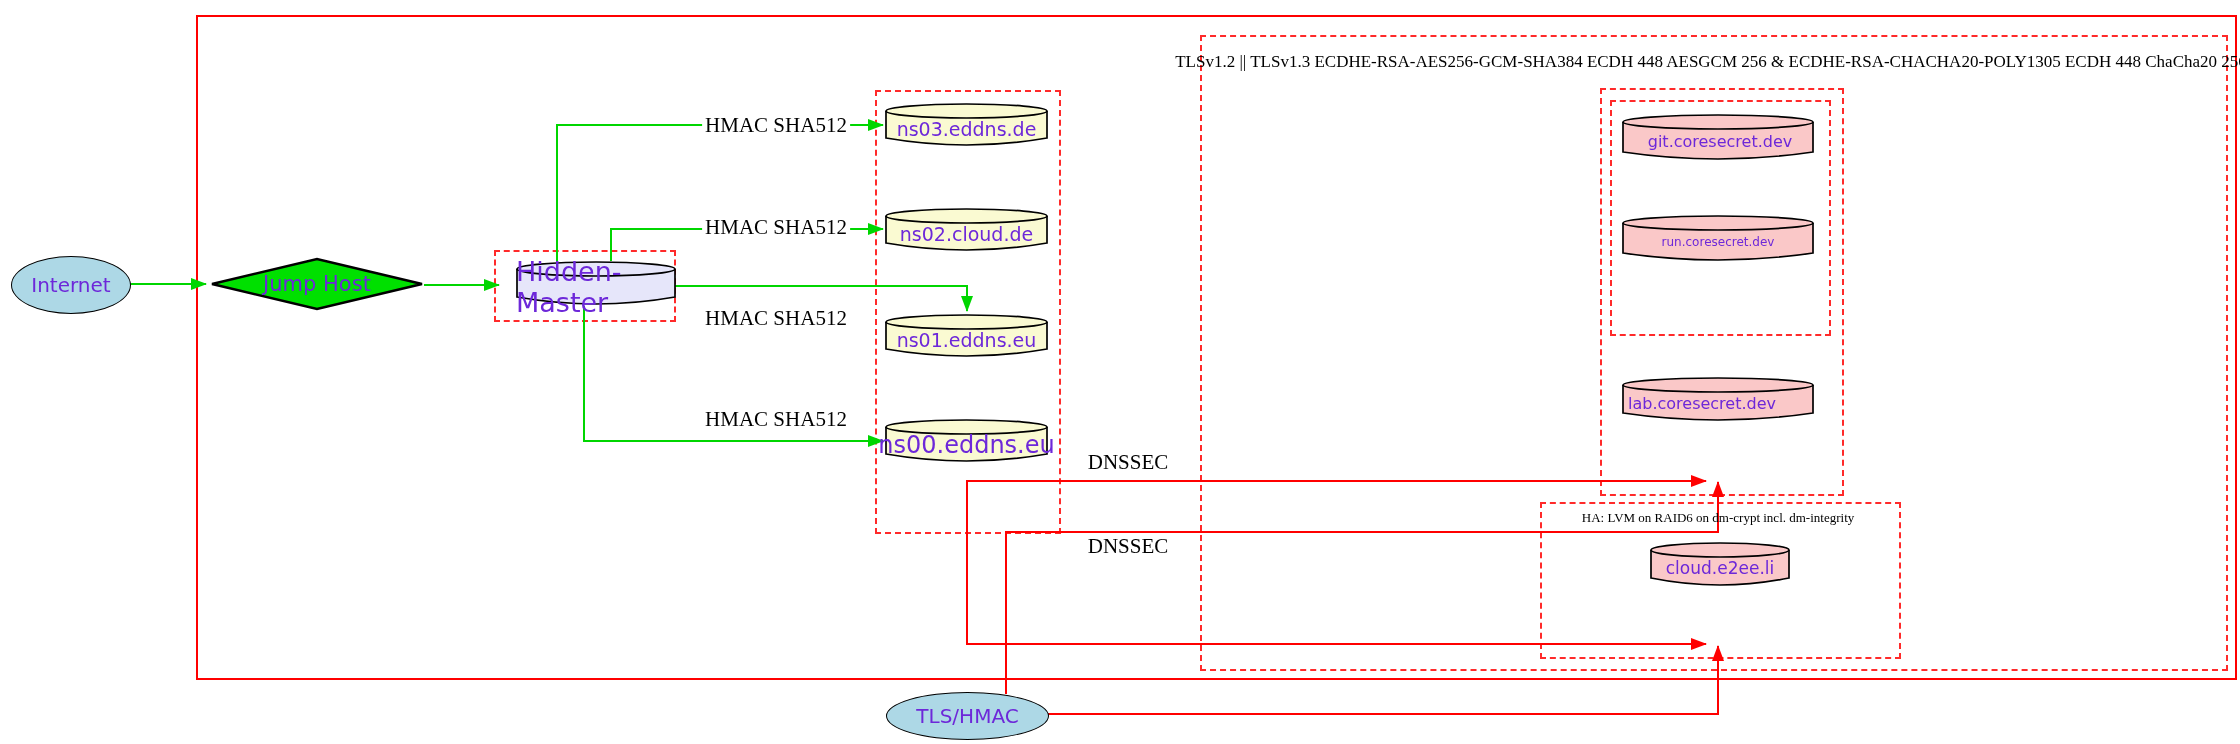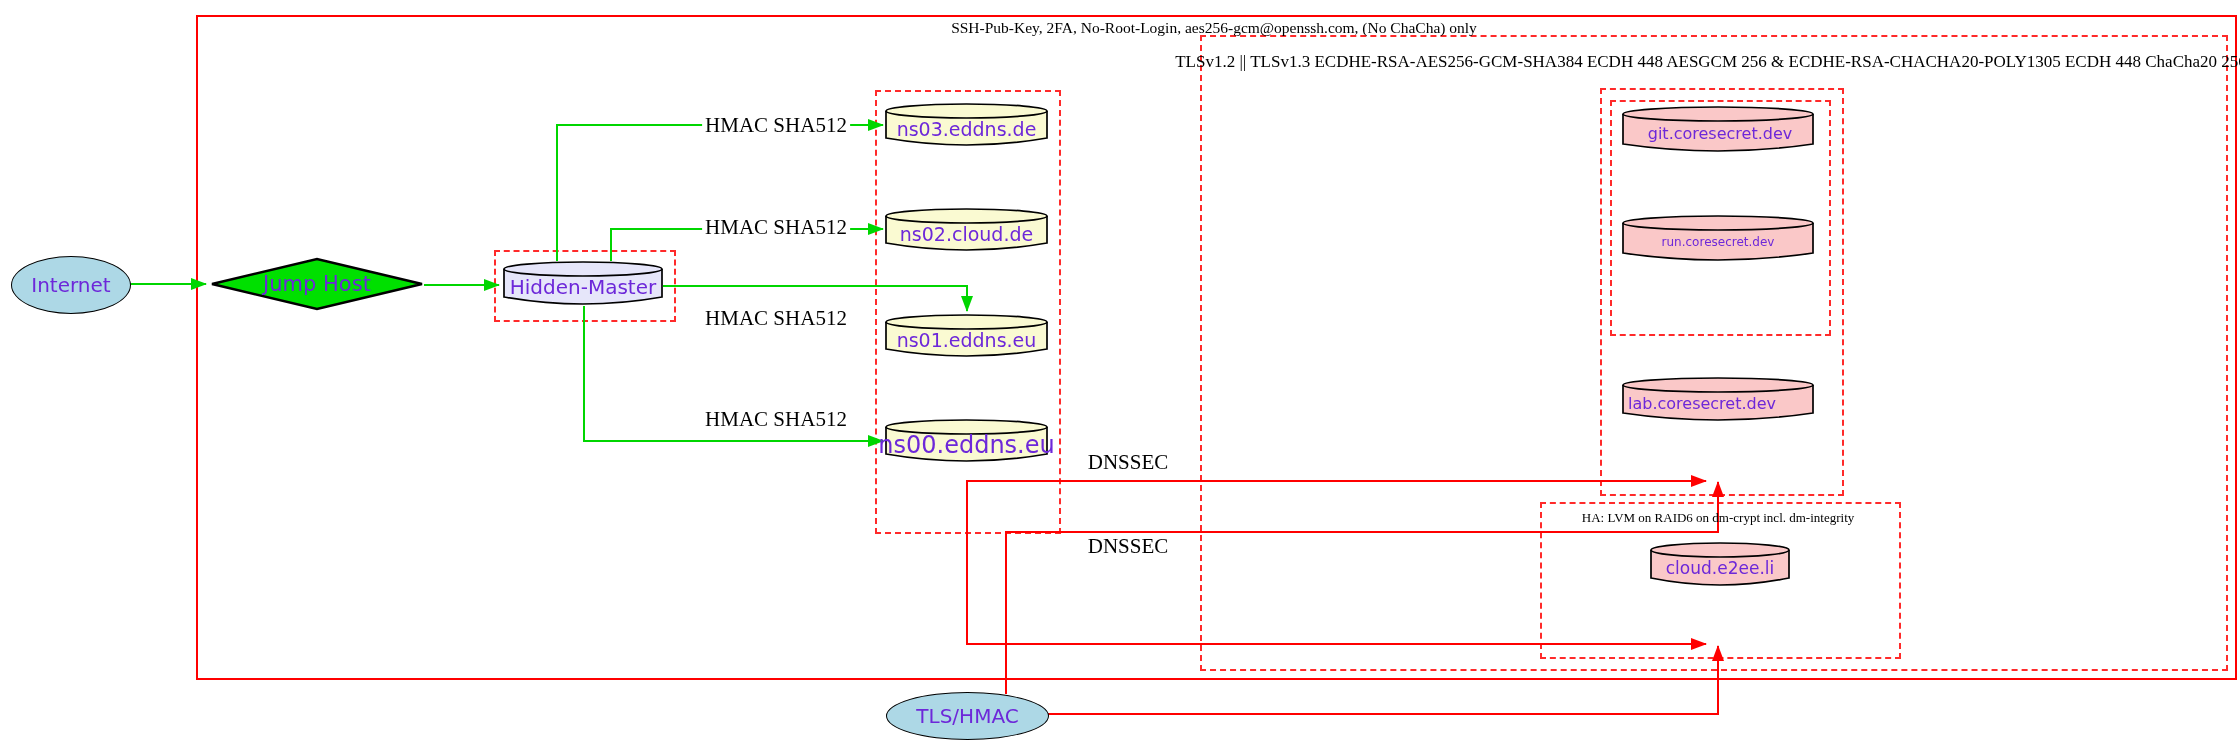--- a/index.html
+++ b/index.html
@@ -28,21 +28,20 @@
 <div class="canvas">
 
   <div class="box solid" style="left: 196px; top: 15px; width: 2037px; height: 661px; border-color: rgb(255, 0, 0);"></div>
   <div class="box dashed" style="left: 1200px; top: 35px; width: 1024px; height: 632px; border-color: rgb(255, 42, 42);"></div>
   <div class="box dashed" style="left: 875px; top: 90px; width: 182px; height: 440px; border-color: rgb(255, 42, 42);"></div>
   <div class="box dashed" style="left: 494px; top: 250px; width: 178px; height: 68px; border-color: rgb(255, 42, 42);"></div>
   <div class="box dashed" style="left: 1600px; top: 88px; width: 240px; height: 404px; border-color: rgb(255, 42, 42);"></div>
   <div class="box dashed" style="left: 1610px; top: 100px; width: 217px; height: 232px; border-color: rgb(255, 42, 42);"></div>
   <div class="box dashed" style="left: 1540px; top: 502px; width: 357px; height: 153px; border-color: rgb(255, 42, 42);"></div>
 
-  <div class="clabel" style="left:1214px;top:28px;font-size:15.5px">SSH-Pub-Key, 2FA, No-Root-Login, aes256-gcm@openssh.com, (No ChaCha) only</div>
   <div class="clabel" style="left:1711px;top:62px;font-size:17px">TLSv1.2 || TLSv1.3 ECDHE-RSA-AES256-GCM-SHA384 ECDH 448 AESGCM 256 &amp; ECDHE-RSA-CHACHA20-POLY1305 ECDH 448 ChaCha20 256</div>
   <div class="clabel" style="left:1718px;top:518px;font-size:13px">HA: LVM on RAID6 on dm-crypt incl. dm-integrity</div>
 
   <svg class="edges" width="2240" height="744" viewBox="0 0 2240 744">
     <defs>
       <marker id="arrow-g" markerUnits="userSpaceOnUse" markerWidth="17" markerHeight="12" refX="15" refY="6" orient="auto">
         <path class="mg" d="M0,0 L16,6 L0,12 Z" fill="#00D600"></path>
       </marker>
       <marker id="arrow-r" markerUnits="userSpaceOnUse" markerWidth="17" markerHeight="12" refX="15" refY="6" orient="auto">
         <path class="mr" d="M0,0 L16,6 L0,12 Z" fill="#FF0000"></path>
@@ -75,21 +74,21 @@
     <span class="nodelabel">Internet</span>
   </div>
 
   <div class="node diamond" style="left:210px;top:257px;width:214px;height:54px;font-size:21px">
     <svg width="214" height="54" viewBox="0 0 214 54" style="position:absolute;inset:0">
       <polygon points="2,27 107,2 212,27 107,52" stroke="#000" stroke-width="2.4" fill="#00E000"></polygon>
     </svg>
     <div class="lbl">Jump Host</div>
   </div>
 
-  <div class="node cylinder" style="left:503px;top:261px;width:160px;height:45px;font-size:20px">
+  <div class="node cylinder" style="left:516px;top:261px;width:160px;height:45px;font-size:27px">
       <svg width="160" height="45" viewBox="0 0 160 45" style="position:absolute;inset:0;z-index:1">
     <path d="M1 8 L1 36 Q 80 50 159 36 L159 8" fill="#E6E6FA" stroke="#000" stroke-width="1.7"></path>
     <ellipse cx="80" cy="8" rx="79" ry="7" fill="#E6E6FA" stroke="#000" stroke-width="1.7"></ellipse>
   </svg>
     <span class="lbl">Hidden-Master</span>
   </div>
 
   <div class="node cylinder" style="left:885px;top:103px;width:163px;height:44px;font-size:19px">
       <svg width="163" height="44" viewBox="0 0 163 44" style="position:absolute;inset:0;z-index:1">
     <path d="M1 8 L1 35 Q 81.5 49 162 35 L162 8" fill="#FAFAD2" stroke="#000" stroke-width="1.7"></path>
@@ -112,21 +111,21 @@
     <span class="lbl">ns01.eddns.eu</span>
   </div>
   <div class="node cylinder" style="left:885px;top:419px;width:163px;height:44px;font-size:24px">
       <svg width="163" height="44" viewBox="0 0 163 44" style="position:absolute;inset:0;z-index:1">
     <path d="M1 8 L1 35 Q 81.5 49 162 35 L162 8" fill="#FAFAD2" stroke="#000" stroke-width="1.7"></path>
     <ellipse cx="81.5" cy="8" rx="80.5" ry="7" fill="#FAFAD2" stroke="#000" stroke-width="1.7"></ellipse>
   </svg>
     <span class="lbl">ns00.eddns.eu</span>
   </div>
 
-  <div class="node cylinder" style="left:1622px;top:106px;width:196px;height:47px;font-size:16px">
+  <div class="node cylinder" style="left:1622px;top:114px;width:196px;height:47px;font-size:16px">
       <svg width="192" height="47" viewBox="0 0 192 47" style="position:absolute;inset:0;z-index:1">
     <path d="M1 8 L1 38 Q 96 52 191 38 L191 8" fill="#FAC8C8" stroke="#000" stroke-width="1.7"></path>
     <ellipse cx="96" cy="8" rx="95" ry="7" fill="#FAC8C8" stroke="#000" stroke-width="1.7"></ellipse>
   </svg>
     <span class="lbl">git.coresecret.dev</span>
   </div>
   <div class="node cylinder" style="left:1622px;top:215px;width:192px;height:47px;font-size:12px">
       <svg width="192" height="47" viewBox="0 0 192 47" style="position:absolute;inset:0;z-index:1">
     <path d="M1 8 L1 38 Q 96 52 191 38 L191 8" fill="#FAC8C8" stroke="#000" stroke-width="1.7"></path>
     <ellipse cx="96" cy="8" rx="95" ry="7" fill="#FAC8C8" stroke="#000" stroke-width="1.7"></ellipse>

